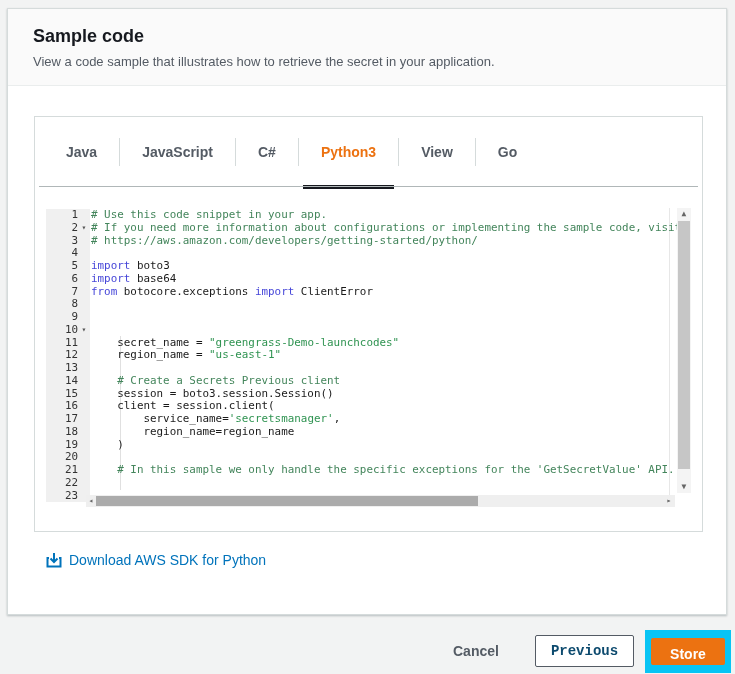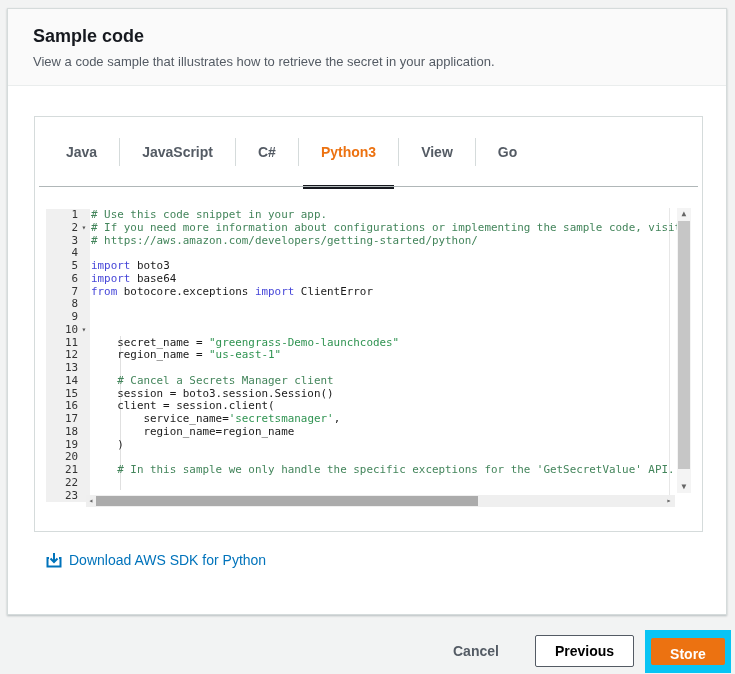--- a/index.html
+++ b/index.html
@@ -54,22 +54,22 @@
 
   .download { position:absolute; left:38px; top:543px; display:flex; align-items:center; gap:7px;
               color:var(--link_blue,#0073bb); font-size:14px; cursor:pointer; }
   .download svg { display:block; }
 
   .cancel-btn { position:absolute; left:453px; top:635px; height:32px; line-height:32px;
                 font-size:14px; font-weight:700; color:#545b64; cursor:pointer; background:none; border:none;
                 font-family:"Liberation Sans", sans-serif; }
   .previous-btn { position:absolute; left:535px; top:635px; width:99px; height:32px;
                   background:#fff; border:1px solid #545b64; border-radius:2px;
-                  font-size:14px; font-weight:700; color:#000000; cursor:pointer;
-                  font-family:Liberation Sans, sans-serif; }
+                  font-size:14px; font-weight:700; color:#0c4a6e; cursor:pointer;
+                  font-family:Liberation Mono, monospace; }
   .store-highlight { position:absolute; left:645px; top:630px; width:86px; height:43px;
                      background:var(--highlight_cyan,#08c4f4); display:flex; align-items:center; justify-content:center; }
   .store-btn { height:27px; padding:8px 19px; background:var(--accent_orange,#ec7211); border:none;
                border-radius:2px; color:#fff; font-size:14px; font-weight:700; cursor:pointer;
                font-family:"Liberation Sans", sans-serif; }
 </style>
 </head>
 <body style="--accent_orange: #ec7211; --link_blue: #0073bb; --highlight_cyan: #08c4f4; --comment_green: #43855b; --string_green: #2f9351; --keyword_blue: #4646d8; --active_tab_underline: #16191f; --page_background: #f2f3f3; background: rgb(242, 243, 243);">
 
 <div class="card">
@@ -198,21 +198,21 @@
           <div class="c-row"></div>
           <div class="c-row"><span class="tk-k">import</span><span class="tk-p"> boto3</span></div>
           <div class="c-row"><span class="tk-k">import</span><span class="tk-p"> base64</span></div>
           <div class="c-row"><span class="tk-k">from</span><span class="tk-p"> botocore.exceptions </span><span class="tk-k">import</span><span class="tk-p"> ClientError</span></div>
           <div class="c-row"></div>
           <div class="c-row"></div>
           <div class="c-row"></div>
           <div class="c-row"><span class="tk-p">    secret_name = </span><span class="tk-s">"greengrass-Demo-launchcodes"</span></div>
           <div class="c-row"><span class="tk-p">    region_name = </span><span class="tk-s">"us-east-1"</span></div>
           <div class="c-row"></div>
-          <div class="c-row"><span class="tk-c">    # Cancel a Secrets Manager client</span></div>
+          <div class="c-row"><span class="tk-c">    # Create a Secrets Previous client</span></div>
           <div class="c-row"><span class="tk-p">    session = boto3.session.Session()</span></div>
           <div class="c-row"><span class="tk-p">    client = session.client(</span></div>
           <div class="c-row"><span class="tk-p">        service_name=</span><span class="tk-s">'secretsmanager'</span><span class="tk-p">,</span></div>
           <div class="c-row"><span class="tk-p">        region_name=region_name</span></div>
           <div class="c-row"><span class="tk-p">    )</span></div>
           <div class="c-row"></div>
           <div class="c-row"><span class="tk-c">    # In this sample we only handle the specific exceptions for the 'GetSecretValue' API.</span></div>
           <div class="c-row"></div>
         </div>
 

